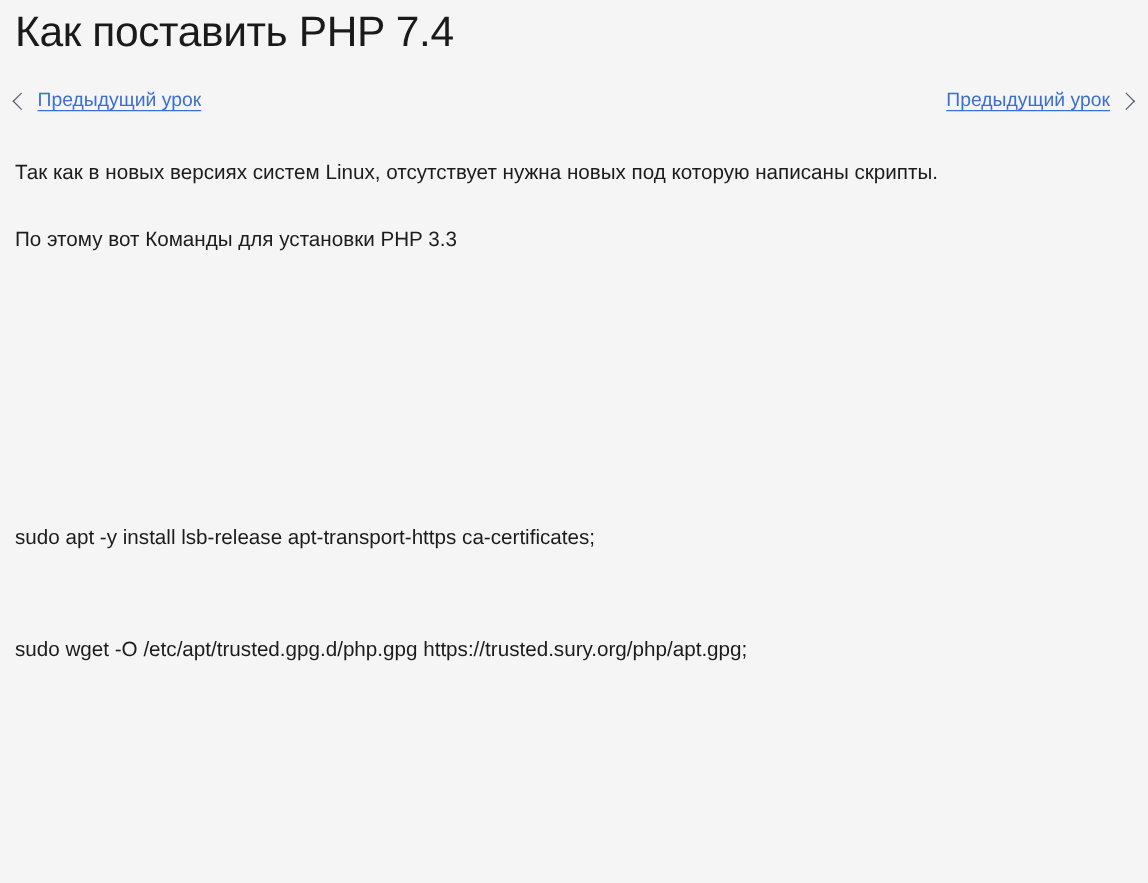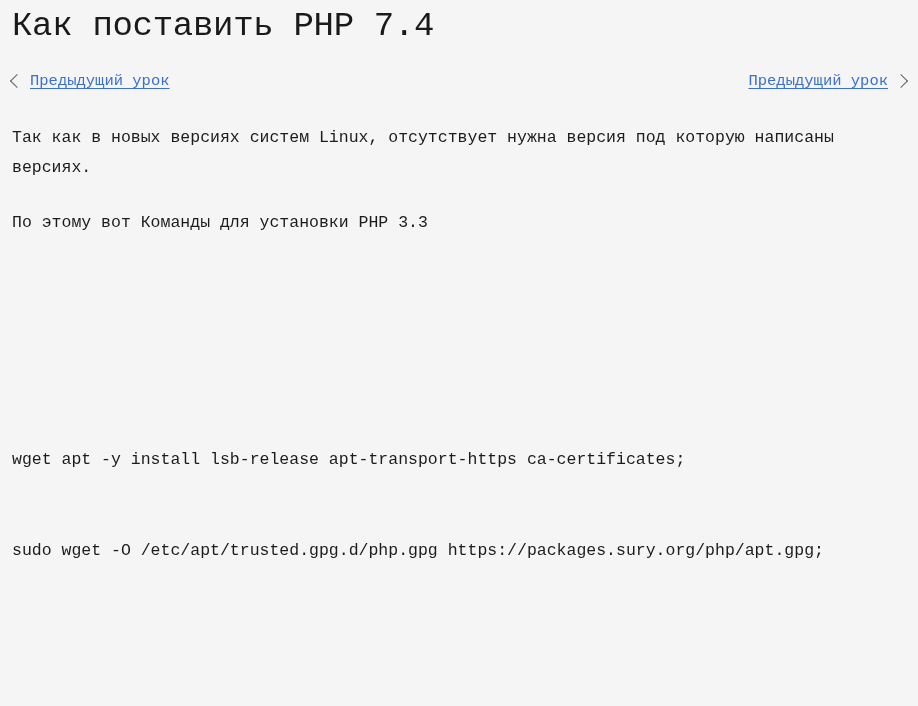--- a/index.html
+++ b/index.html
@@ -13,21 +13,20 @@
     font-family: "Liberation Sans", sans-serif;
     color: #1c1c1c;
     overflow: hidden;
   }
   .page {
     width: 918px;
     height: 706px;
     box-sizing: border-box;
     padding: 0 12px;
     position: relative;
-    font-family: Liberation Mono, monospace;
   }
   .page-title {
     font-size: 34px;
     font-weight: 400;
     line-height: 1.2;
     letter-spacing: -0.3px;
     margin: 0;
     padding-top: 6px;
     color: #1a1a1a;
   }
@@ -108,29 +107,29 @@
       <span class="chev left"></span>
       <span class="label">Предыдущий урок</span>
     </a>
     <a class="nav-link next">
       <span class="label">Предыдущий урок</span>
       <span class="chev right"></span>
     </a>
   </div>
 
   <div class="body-text">
-    <p class="para">Так как в новых версиях систем Linux, отсутствует нужна версия под которую написаны версиях.</p>
+    <p class="para">Так как в новых версиях систем Linux, отсутствует нужна новых под которую написаны скрипты.</p>
     <p class="para">По этому вот Команды для установки PHP 3.3</p>
   </div>
 
   <div class="code-block">
 
     <div class="code-group">
-      <span class="code-line">wget apt -y install lsb-release apt-transport-https ca-certificates;</span>
-      <span class="code-line">sudo wget -O /etc/apt/trusted.gpg.d/php.gpg https://packages.sury.org/php/apt.gpg;</span>
+      <span class="code-line">sudo apt -y install lsb-release apt-transport-https ca-certificates;</span>
+      <span class="code-line">sudo wget -O /etc/apt/trusted.gpg.d/php.gpg https://trusted.sury.org/php/apt.gpg;</span>
     </div>
 
     
 
     
 
     
 
   </div>
 

